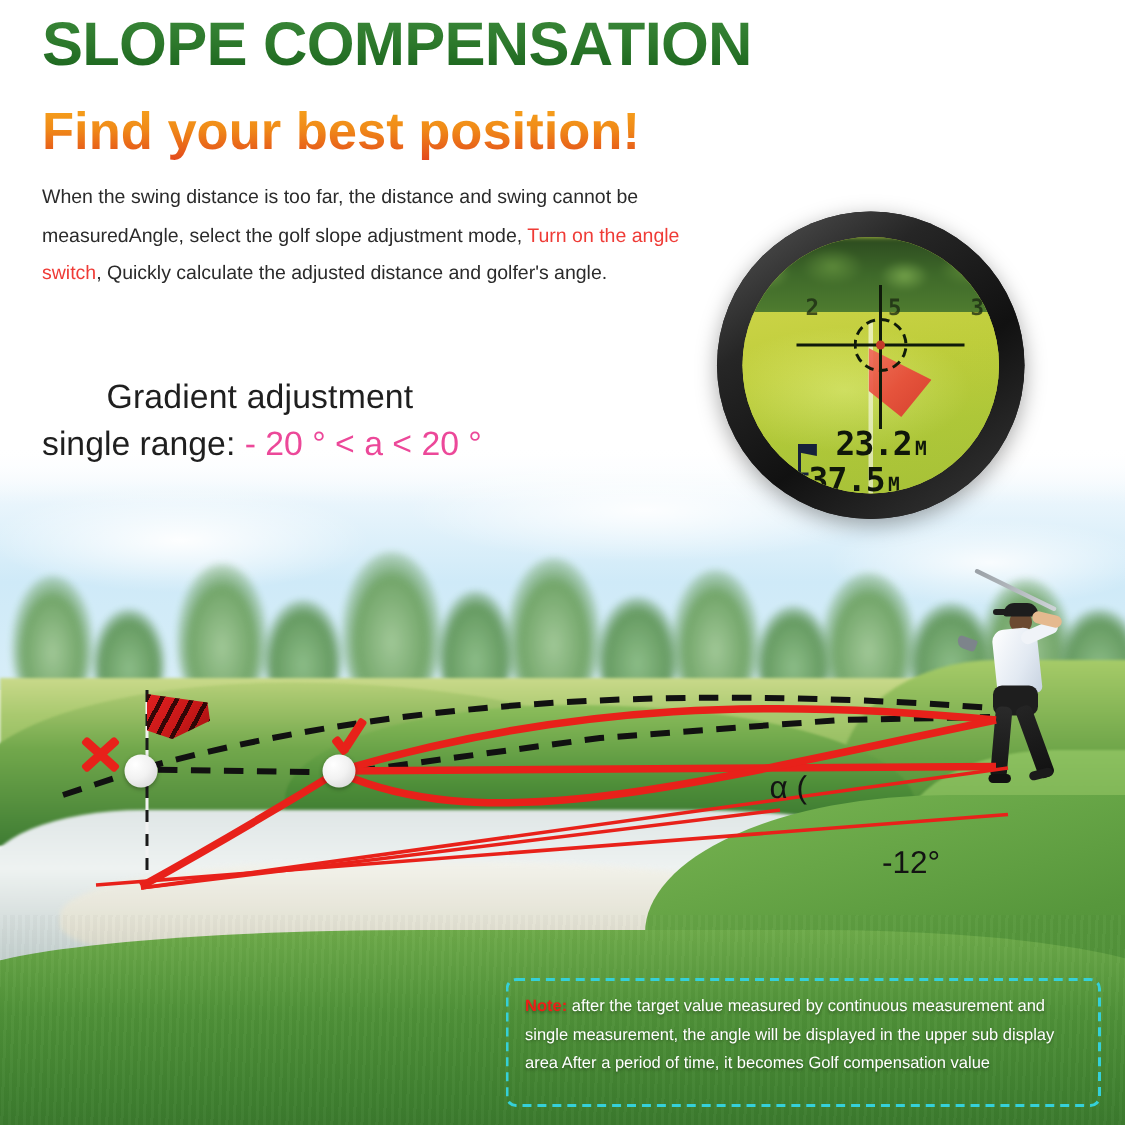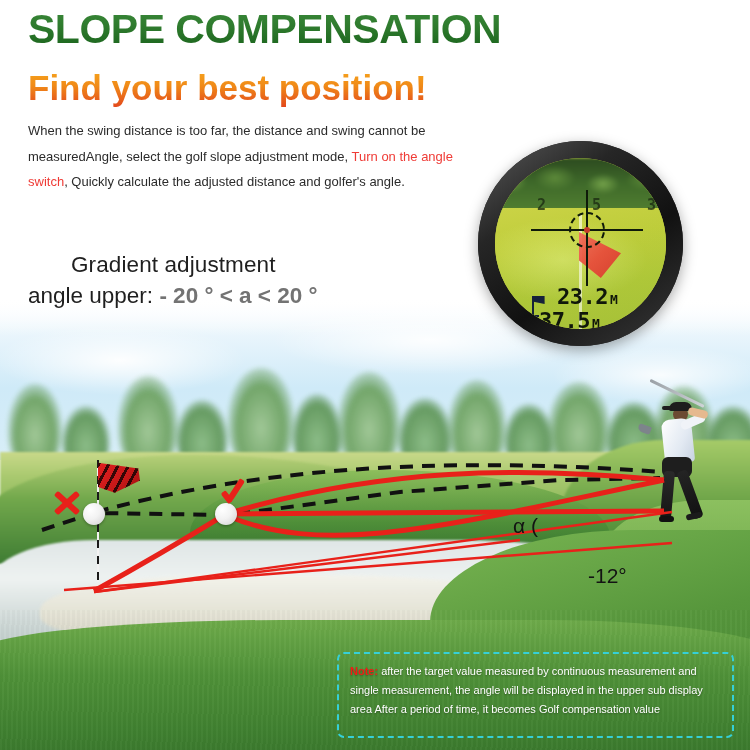--- a/index.html
+++ b/index.html
@@ -127,21 +127,21 @@
   .body-copy {
     position:absolute; left:28px; top:118px; width:430px;
     font-size:13px; line-height:25.5px; color:#2b2b2b;
   }
   .hl-red { color:#ef3b36; }
   .grad-line {
     position:absolute; left:28px; top:252px;
     font-size:22.5px; color:#1f1f1f; letter-spacing:.1px; white-space:nowrap;margin-left:43px;
   }
   .grad-line2 { position:absolute; left:28px; top:283px; font-size:22.5px; color:#1f1f1f; white-space:nowrap; }
-  .range-red { color:#737373; font-weight:700; }
+  .range-red { color:#ec4899; font-weight:400; }
 
   
   .scope {
     position:absolute; left:478px; top:141px; width:205px; height:205px;
     border-radius:50%;
     background:#1c1c1c;
     box-shadow:0 4px 14px rgba(0,0,0,.35);
   }
   .scope-bezel {
     position:absolute; inset:0; border-radius:50%;
@@ -455,21 +455,21 @@
   <div class="header">
     <div class="title">SLOPE COMPENSATION</div>
     <div class="subtitle">Find your best position!</div>
 
     <div class="body-copy">
       <span>When the swing distance is too far, the distance and swing cannot be measuredAngle, select the golf slope adjustment mode, </span><span class="hl-red">Turn on the angle switch</span><span>, Quickly calculate the adjusted distance and golfer's angle.</span>
     </div>
 
     <div class="grad-line">Gradient adjustment</div>
     <div class="grad-line2">
-      <span>angle upper:</span>
+      <span>single range:</span>
       <span class="range-red">- 20 ° &lt; a &lt; 20 °</span>
     </div>
   </div>
 
   <div class="note">
     <div class="note-text">
       <span class="note-label">Note:</span><span> after the target value measured by continuous measurement and single measurement, the angle will be displayed in the upper sub display area After a period of time, it becomes Golf compensation value</span>
     </div>
   </div>
 

